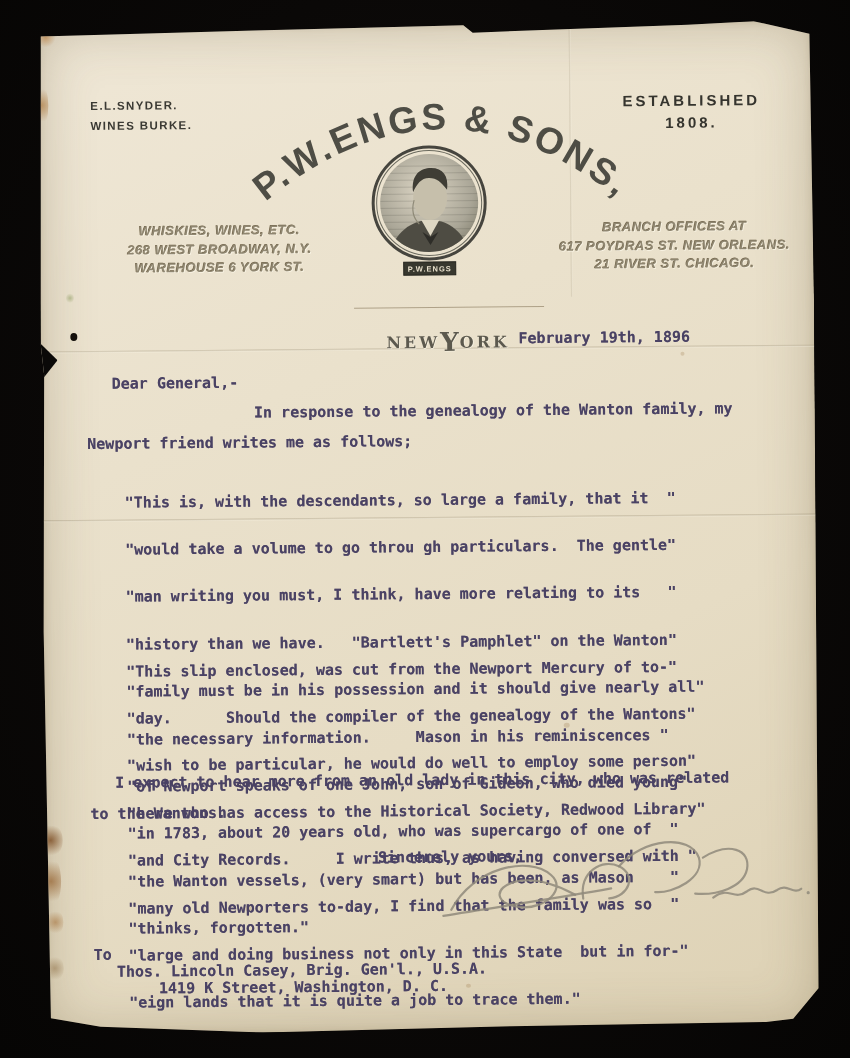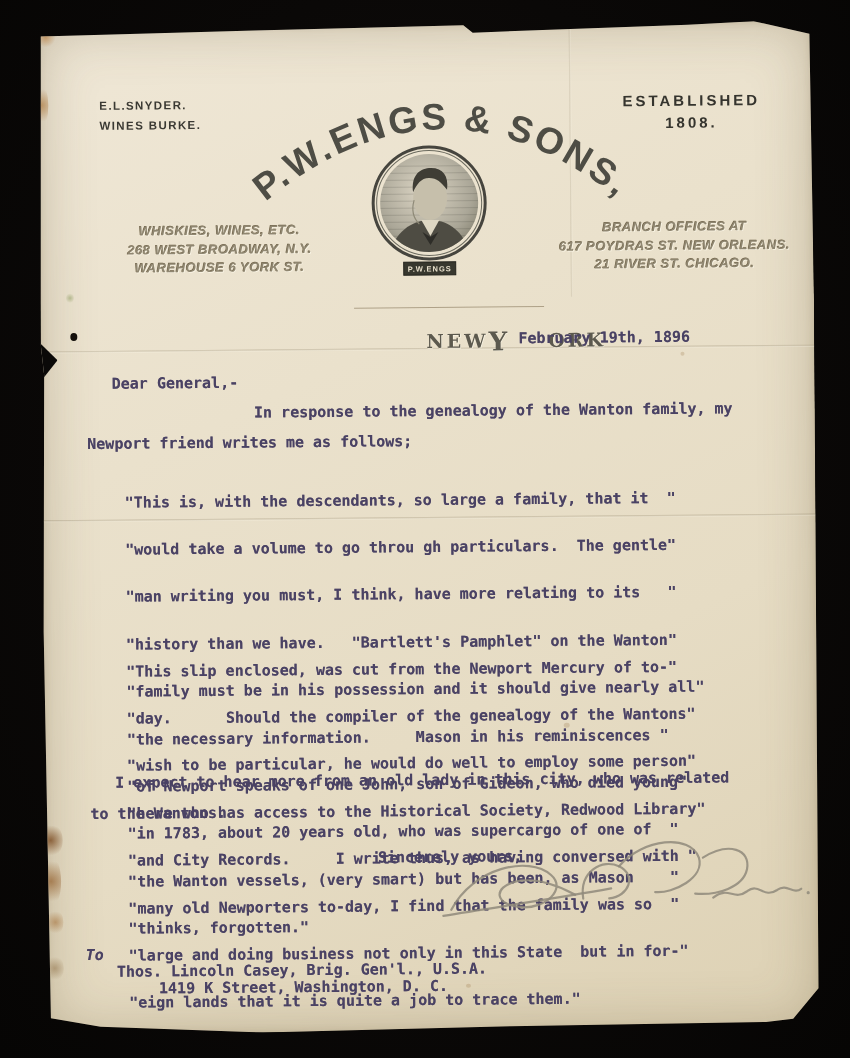--- a/index.html
+++ b/index.html
@@ -11,33 +11,33 @@
   }
   .paper{
     position:absolute;left:42px;top:24px;width:774px;height:1008px;
     transform:rotate(-0.5deg);
     background:linear-gradient(155deg,#efe7d6 0%,#eae1cc 35%,#e6dcc4 65%,#ddd1b4 100%);
     box-shadow:inset 0 0 55px rgba(95,78,45,.30), inset 0 0 8px rgba(120,100,60,.25);
     clip-path:polygon(0.4% 0.9%,28% 0.5%,55% 0.15%,56.2% 0.9%,84% 0.3%,92.5% 0%,99.7% 1.3%,100% 28%,99.8% 96%,96.5% 99%,93% 99.3%,60% 99.5%,28% 99.9%,7% 99.2%,0.6% 98.3%,0.1% 60%,0.45% 34.5%,0.05% 31.5%);
   }
   .abs{position:absolute;}
   
-  .partners{left:61px;top:69px;font-size:11.5px;letter-spacing:1.4px;color:#3a3933;line-height:20px;font-weight:bold;}
+  .partners{left:52px;top:69px;font-size:11.5px;letter-spacing:1.4px;color:#3a3933;line-height:20px;font-weight:bold;}
   .established{left:553px;top:68px;width:200px;text-align:center;font-size:15px;letter-spacing:3px;color:#35342e;font-weight:bold;line-height:22px;}
   .arc-svg{left:193px;top:38px;}
   .arc-text{font-family:"Liberation Sans",sans-serif;font-weight:bold;font-size:37px;letter-spacing:3px;fill:#4e4d45;}
   .portrait-svg{left:328px;top:116px;}
   .info{width:300px;text-align:center;font-style:italic;font-weight:bold;font-size:13px;line-height:18.5px;letter-spacing:.5px;
     color:#8f8670;text-shadow:.7px .7px 0 #faf5e6,-.5px -.5px 0 #6e6147;}
   .info.left{left:30px;top:196px;}
   .info.right{left:485px;top:196px;}
   .date-rule{left:314px;top:283px;width:190px;height:1px;background:rgba(125,110,80,.55);}
   .cityline{left:346px;top:303px;color:#5c594e;font-family:"DejaVu Serif",serif;font-weight:bold;white-space:nowrap;
     text-shadow:.6px .6px 0 rgba(250,245,230,.9);}
-  .city-sm{font-size:19px;letter-spacing:3px;margin-left:40px;}
+  .city-sm{font-size:16px;letter-spacing:3px;}
   .city-y{font-size:26px;letter-spacing:1px;vertical-align:-3px;}
   
   .typed{font-family:"DejaVu Sans Mono",monospace;font-weight:bold;font-size:15px;color:#4a4264;white-space:pre;
     text-shadow:0 0 .5px rgba(74,66,100,.6);}
   .block{line-height:15.8px;}
   .sig-svg{left:388px;top:814px;}
   .sig-path{fill:none;stroke:#8f897b;stroke-width:2.2;stroke-linecap:round;opacity:.85;}
   
   .crease-h{position:absolute;left:0;width:100%;height:2px;background:linear-gradient(to bottom,rgba(110,95,65,.28),rgba(255,252,240,.35));}
   .crease-v{position:absolute;top:2px;width:2px;height:272px;background:linear-gradient(to right,rgba(110,95,65,.18),rgba(255,252,240,.25));}
@@ -178,17 +178,17 @@
   <svg class="abs sig-svg" width="380" height="100" viewBox="0 0 380 100" aria-label="handwritten signature">
     <path class="sig-path" d="M 18 72 C 40 30 96 18 118 38 C 134 52 112 72 88 70 C 62 68 58 50 84 44 C 104 40 128 50 142 58"></path>
     <path class="sig-path" d="M 10 78 C 60 70 120 62 178 52"></path>
     <path class="sig-path" d="M 150 62 C 146 34 170 22 186 30 C 204 39 196 60 176 62"></path>
     <path class="sig-path" d="M 186 30 C 210 2 258 -2 266 22 C 272 42 240 58 222 56"></path>
     <path class="sig-path" d="M 270 22 C 296 6 318 14 314 34 C 310 52 284 60 262 58"></path>
     <path class="sig-path" d="M 280 62 C 296 50 300 66 314 56 C 326 47 330 64 344 55 C 354 48 360 60 368 54"></path>
     <circle cx="375" cy="58" r="1.6" fill="#8f897b" opacity=".85"></circle>
   </svg>
 
-  <div class="abs typed" style="left:40px;top:919px;font-style:italic;">To</div>
+  <div class="abs typed" style="left:48px;top:919px;">To</div>
   <div class="abs typed" style="left:71px;top:936px;">Thos. Lincoln Casey, Brig. Gen'l., U.S.A.</div>
   <div class="abs typed" style="left:113px;top:953px;">1419 K Street, Washington, D. C.</div>
 
 </div>
 
 </body></html>

